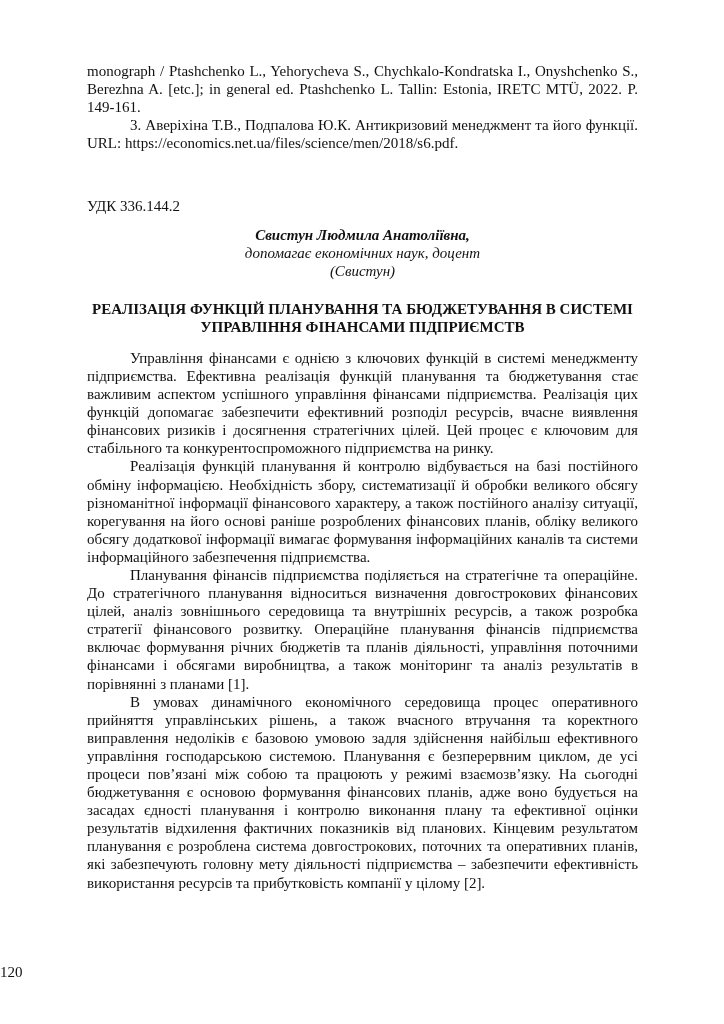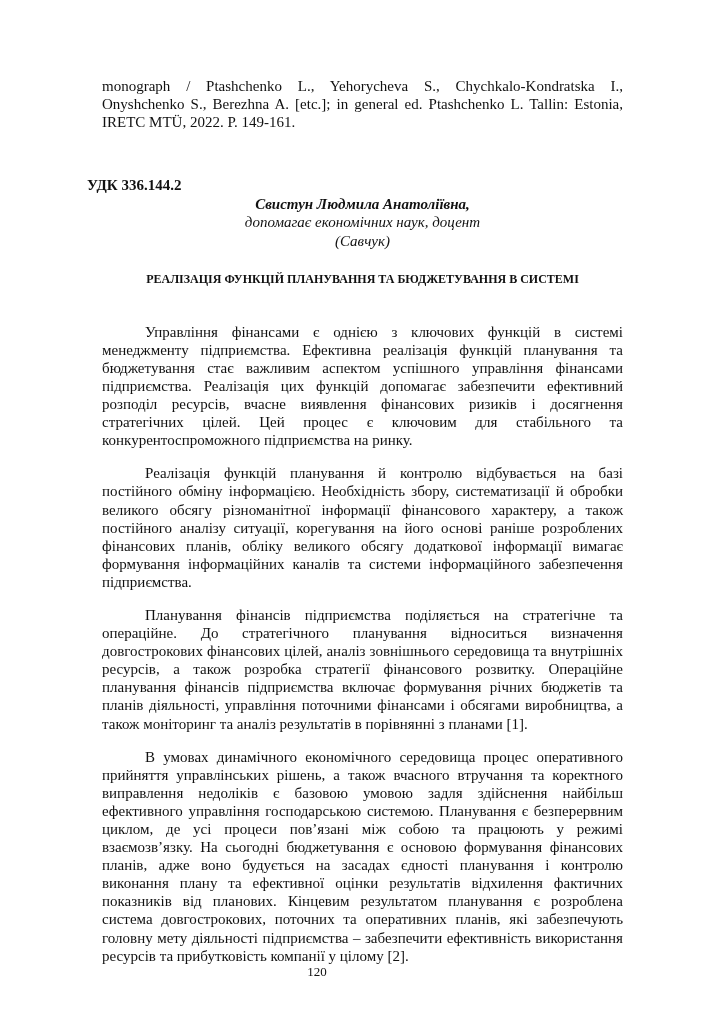--- a/index.html
+++ b/index.html
@@ -17,76 +17,77 @@
     }
     .page {
       position: absolute;
       left: 87px;
       top: 62px;
       width: 551px;
       font-size: 15px;
       line-height: 18.1px;
     }
     p {
-      margin: 15px;
+      margin: 0;
       text-align: justify;
     }
     .indent { text-indent: 43px; }
     .refs p { text-align: justify; }
     .udk {
-      font-weight: bold;
+      font-weight: normal;
       margin-top: 45px;
     }
     .authors {
       text-align: center;
-      margin-top: 1px;
+      margin-top: 10px;
     }
     .authors div { text-align: center; }
     .author-name { font-weight: bold; font-style: italic; }
     .author-role { font-style: italic; }
     .affil { font-style: italic; }
     .title {
       text-align: center;
       font-weight: bold;
       margin-top: 20px;
-      margin-bottom: 35px;
-      font-size: 12px;
+      margin-bottom: 13px;
+      font-size: 15px;
       line-height: 18px;
     }
     .title div { text-align: center; }
     .page-number {
       position: absolute;
       left: 0;
       width: 634px;
       top: 964px;
-      text-align: center;
-      font-size: 13px;
+      font-size: 15px;
       font-family: "Liberation Serif", "DejaVu Serif", serif;
     }
     em { font-style: italic; }
   </style>
 </head>
 <body>
 
 <div class="page">
 
   <div class="refs">
     <p>monograph / Ptashchenko L., Yehorycheva S., Chychkalo-Kondratska I., Onyshchenko S., Berezhna A. [etc.]; in general ed. Ptashchenko L. Tallin: Estonia, IRETC MTÜ, 2022. P. 149-161.</p>
+    <p class="indent">3. Аверіхіна Т.В., Подпалова Ю.К. Антикризовий менеджмент та його функції. URL: https://economics.net.ua/files/science/men/2018/s6.pdf.</p>
   </div>
 
   <div class="udk">УДК 336.144.2</div>
 
   <div class="authors">
     <div class="author-name">Свистун Людмила Анатоліївна,</div>
     <div class="author-role">допомагає економічних наук, доцент</div>
-    <div class="affil">(Савчук)</div>
+    <div class="affil">(Свистун)</div>
   </div>
 
   <div class="title">
     <div>РЕАЛІЗАЦІЯ ФУНКЦІЙ ПЛАНУВАННЯ ТА БЮДЖЕТУВАННЯ В СИСТЕМІ</div>
+    <div>УПРАВЛІННЯ ФІНАНСАМИ ПІДПРИЄМСТВ</div>
   </div>
 
   <div class="body">
     <p class="indent">Управління фінансами є однією з ключових функцій в системі менеджменту підприємства. Ефективна реалізація функцій планування та бюджетування стає важливим аспектом успішного управління фінансами підприємства. Реалізація цих функцій допомагає забезпечити ефективний розподіл ресурсів, вчасне виявлення фінансових ризиків і досягнення стратегічних цілей. Цей процес є ключовим для стабільного та конкурентоспроможного підприємства на ринку.</p>
     <p class="indent">Реалізація функцій планування й контролю відбувається на базі постійного обміну інформацією. Необхідність збору, систематизації й обробки великого обсягу різноманітної інформації фінансового характеру, а також постійного аналізу ситуації, корегування на його основі раніше розроблених фінансових планів, обліку великого обсягу додаткової інформації вимагає формування інформаційних каналів та системи інформаційного забезпечення підприємства.</p>
     <p class="indent">Планування фінансів підприємства поділяється на стратегічне та операційне. До стратегічного планування відноситься визначення довгострокових фінансових цілей, аналіз зовнішнього середовища та внутрішніх ресурсів, а також розробка стратегії фінансового розвитку. Операційне планування фінансів підприємства включає формування річних бюджетів та планів діяльності, управління поточними фінансами і обсягами виробництва, а також моніторинг та аналіз результатів в порівнянні з планами [1].</p>
     <p class="indent">В умовах динамічного економічного середовища процес оперативного прийняття управлінських рішень, а також вчасного втручання та коректного виправлення недоліків є базовою умовою задля здійснення найбільш ефективного управління господарською системою. Планування є безперервним циклом, де усі процеси пов’язані між собою та працюють у режимі взаємозв’язку. На сьогодні бюджетування є основою формування фінансових планів, адже воно будується на засадах єдності планування і контролю виконання плану та ефективної оцінки результатів відхилення фактичних показників від планових. Кінцевим результатом планування є розроблена система довгострокових, поточних та оперативних планів, які забезпечують головну мету діяльності підприємства – забезпечити ефективність використання ресурсів та прибутковість компанії у цілому [2].</p>
   </div>
 
 </div>

